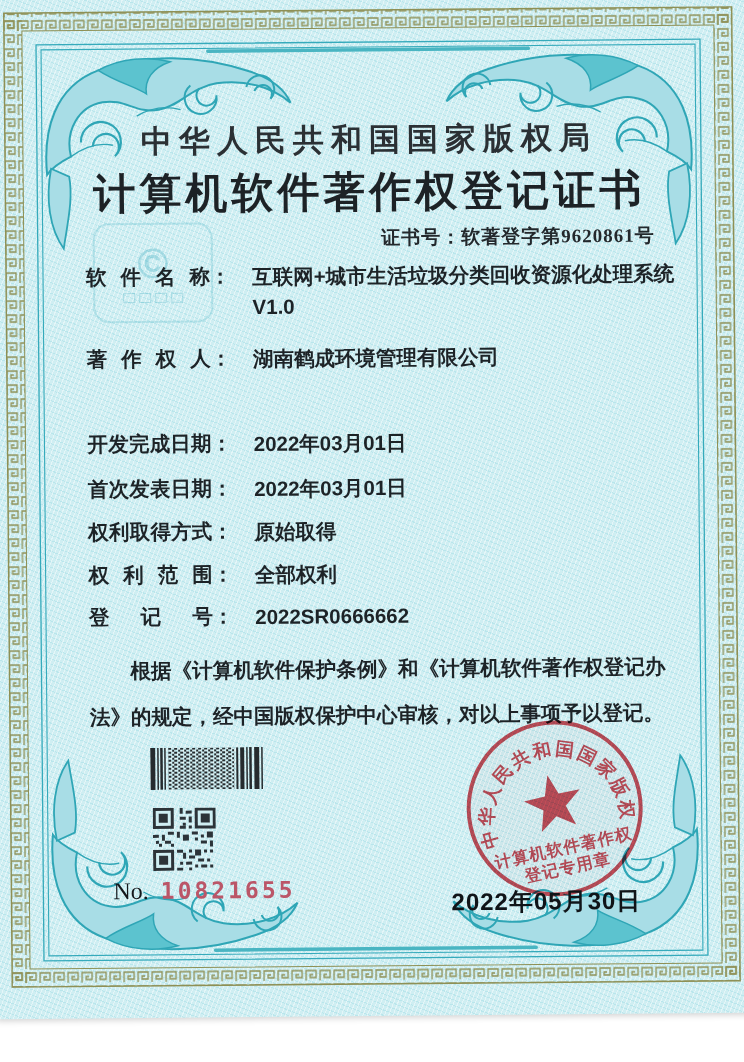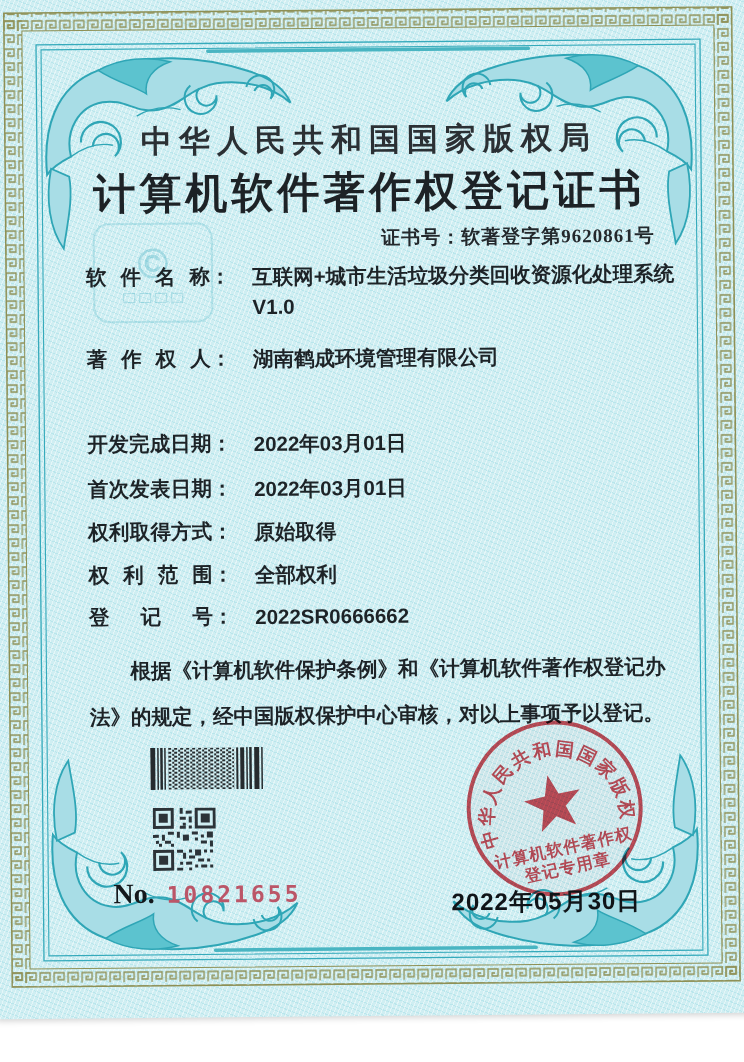--- a/index.html
+++ b/index.html
@@ -46,21 +46,21 @@
     position:absolute;left:103px;top:233px;width:116px;height:96px;
     border:2px solid rgba(72,178,196,.45);border-radius:16px;
     opacity:.55;display:flex;flex-direction:column;align-items:center;justify-content:center;
   }
   .wm-emblem .wm-c{font-size:42px;color:rgba(60,170,190,.6);font-weight:700;line-height:1;}
   .wm-emblem .wm-sq{display:flex;gap:4px;margin-top:8px;}
   .wm-emblem .wm-sq i{display:block;width:10px;height:8px;border:1.5px solid rgba(60,170,190,.55);}
   .barcode{position:absolute;left:156px;top:758px;}
   .qrcode{position:absolute;left:158px;top:818px;}
   .serial{position:absolute;left:118px;top:888px;display:flex;align-items:baseline;}
-  .serial .no{font-family:"Liberation Serif","DejaVu Serif",serif;font-size:28px;font-weight:700;color:#14181c;}
+  .serial .no{font-family:"Liberation Serif","DejaVu Serif",serif;font-size:24px;font-weight:400;color:#14181c;}
   .serial .num{font-family:"DejaVu Sans Mono","Liberation Mono",monospace;font-size:23px;font-weight:600;color:#bb5668;letter-spacing:3px;margin-left:12px;}
   .seal{position:absolute;left:468px;top:730px;width:184px;height:184px;opacity:.92;mix-blend-mode:multiply;transform:rotate(-12deg);}
   .issue-date{
     position:absolute;left:456px;top:899px;
     font-size:24px;font-weight:700;color:#101418;letter-spacing:1px;white-space:nowrap;
   }
 </style>
 </head>
 <body>
 

